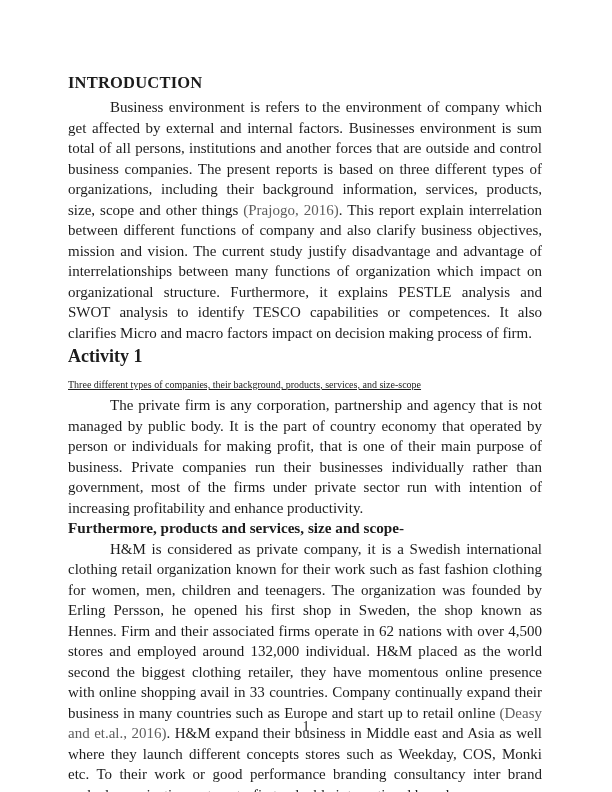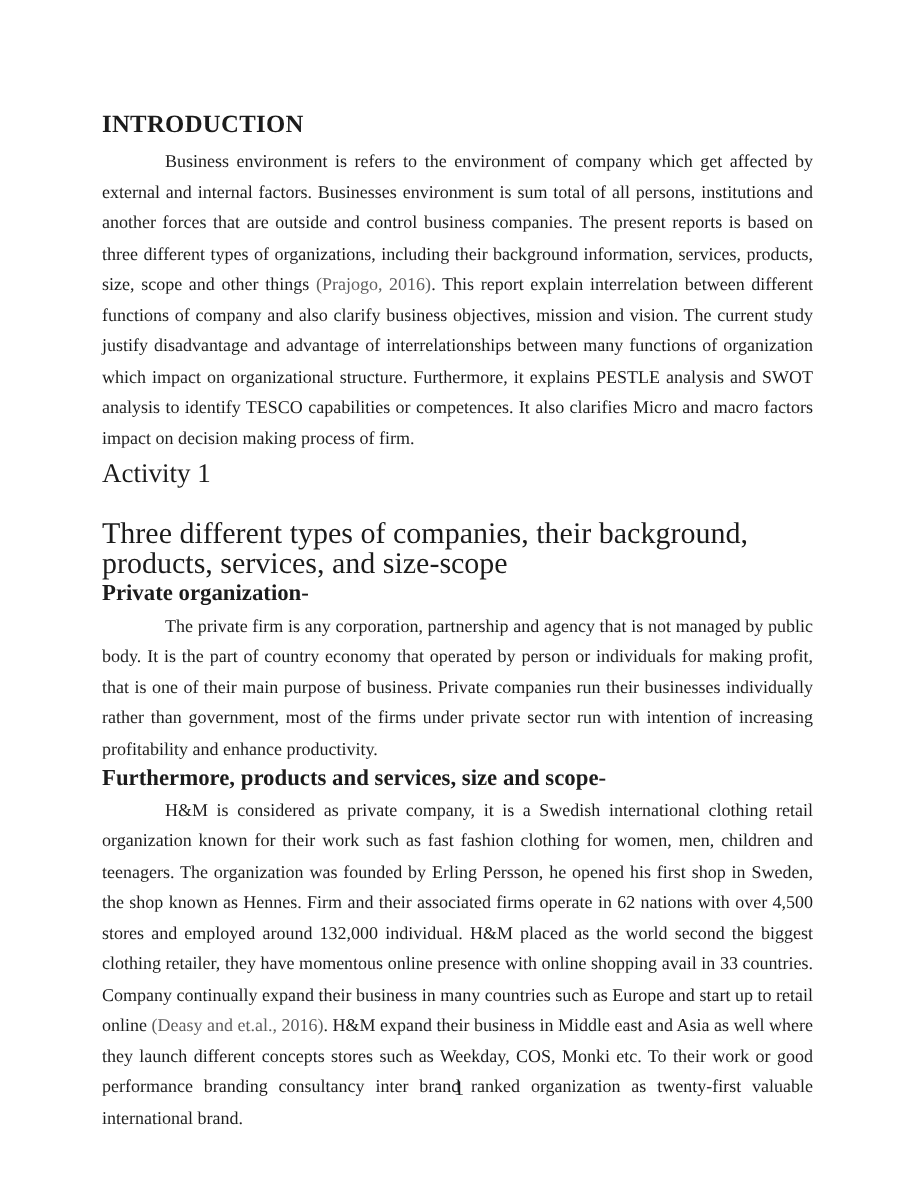--- a/index.html
+++ b/index.html
@@ -18,31 +18,32 @@
   }
   .content{
     position:absolute;
     left:68px;top:73px;width:474px;
   }
   .doc-title{
     font-size:16.5px;font-weight:700;line-height:19px;
     margin:0 0 5px 0;letter-spacing:0.2px;
   }
   .para{
-    font-size:12px;line-height:20.5px;
+    font-size:15px;line-height:20.5px;
     text-align:justify;text-indent:42px;
     margin:0;
   }
   .activity-title{
-    font-size:18px;font-weight:400;line-height:22px;
+    font-size:18px;font-weight:700;line-height:22px;
     margin:2px 0 0 0;
   }
   .underline-heading{
-    font-size:20px;font-weight:400;line-height:20px;
-    margin:20px 0 0 0;
+    font-size:10px;font-weight:400;line-height:20px;
+    text-decoration:underline;
+    margin:8px 0 0 0;
   }
   .run-heading{
     font-size:15.2px;font-weight:700;line-height:20.5px;
     margin:0;
   }
   .cite{color:var(--cite-color);}
   .bold{font-weight:400;}
   .page-number{
     position:absolute;left:0;right:0;top:719px;
     text-align:center;
@@ -56,21 +57,20 @@
   <div class="content">
 
     <h1 class="doc-title">INTRODUCTION</h1>
 
     <p class="para"><span>Business environment is refers to the environment of company which get affected by external and internal factors. Businesses environment is sum total of all persons, institutions and another forces that are outside and control business companies. The present reports is based on three different types of organizations, including their background information, services, products, size, scope and other things </span><span class="cite">(Prajogo, 2016)</span><span>. This report explain interrelation between different functions of company and also clarify business objectives, mission and vision. The current study justify disadvantage and advantage of interrelationships between many functions of organization which impact on organizational structure. Furthermore, it explains PESTLE analysis and SWOT analysis to identify TESCO capabilities or competences. It also clarifies Micro and macro factors impact on decision making process of firm.</span></p>
 
     <h2 class="activity-title">Activity 1</h2>
 
     <h3 class="underline-heading">Three different types of companies, their background, products, services, and size-scope</h3>
 
-    <h4 class="run-heading">Private organization-</h4>
 
     <p class="para"><span>The private firm is any corporation, partnership and agency that is not managed by public body. It is the part of country economy that operated by person or individuals for making profit, that is one of their main purpose of business. Private companies run their businesses individually rather than government, most of the firms under private sector run with intention of increasing profitability and enhance productivity.</span></p>
 
     <h4 class="run-heading">Furthermore, products and services, size and scope-</h4>
 
     <p class="para"><span class="bold">H&amp;M</span><span> is considered as </span><span class="bold">private company</span><span>, it is a Swedish international clothing retail organization known for their work such as fast fashion clothing for women, men, children and teenagers. The organization was founded by Erling Persson, he opened his first shop in Sweden, the shop known as Hennes. Firm and their associated firms operate in 62 nations with over 4,500 stores and employed around 132,000 individual. H&amp;M placed as the world second the biggest clothing retailer, they have momentous online presence with online shopping avail in 33 countries. Company continually expand their business in many countries such as Europe and start up to retail online </span><span class="cite">(Deasy and et.al., 2016)</span><span>. H&amp;M expand their business in Middle east and Asia as well where they launch different concepts stores such as Weekday, COS, Monki etc. To their work or good performance branding consultancy inter brand ranked organization as twenty-first valuable international brand.</span></p>
 
   </div>
 
   <div class="page-number">1</div>

